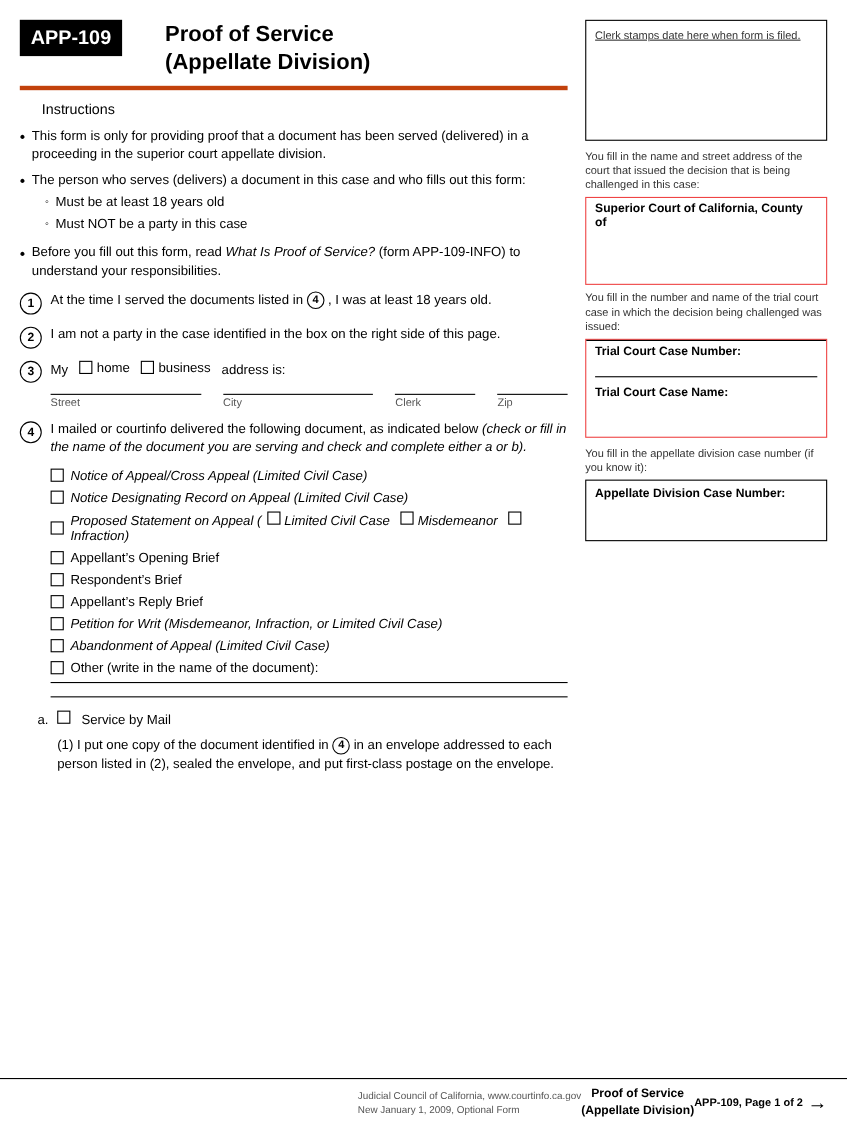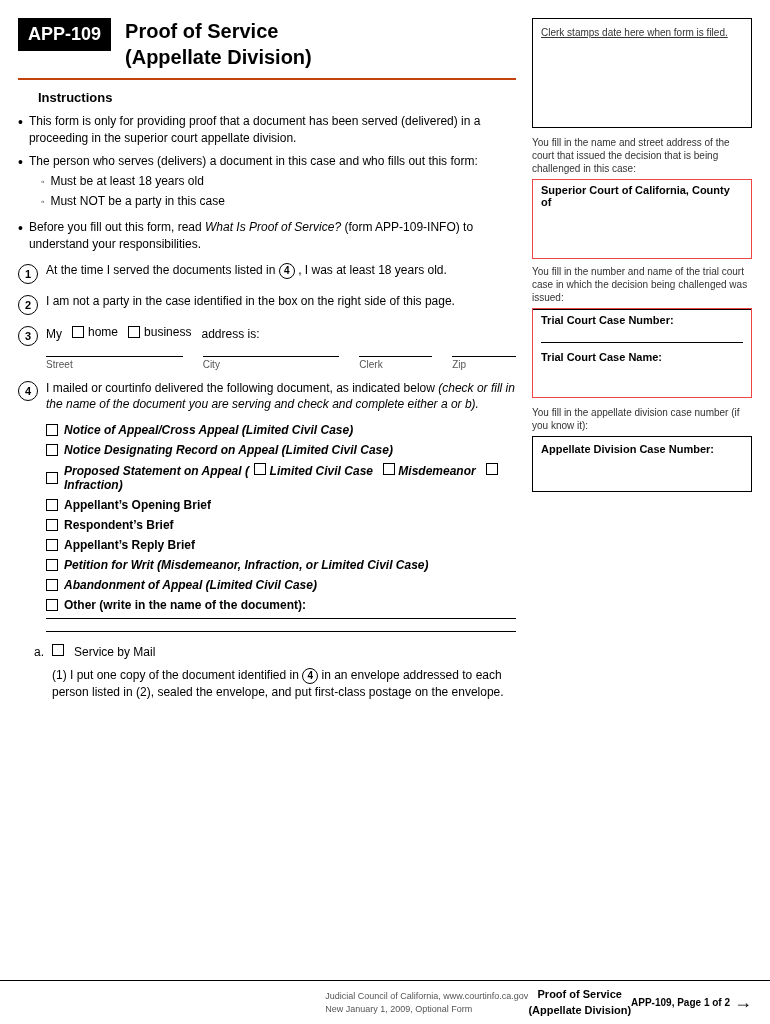--- a/index.html
+++ b/index.html
@@ -29,41 +29,42 @@
     }
     .right-col {
       width: 220px;
       flex-shrink: 0;
     }
     
     .header {
       display: flex;
       align-items: flex-start;
       margin-bottom: 10px;
-      border-bottom: 2px solid #c2410c;
+      border-bottom: 4px solid #c2410c;
       padding-bottom: 8px;
+      gap: 25px;
     }
     .form-number-box {
       background: #000;
       color: #fff;
       font-size: 18px;
       font-weight: bold;
       padding: 6px 10px;
       margin-right: 14px;
       white-space: nowrap;
     }
     .form-title {
       font-size: 20px;
       font-weight: bold;
       line-height: 1.3;
     }
     
     .instructions-title {
       font-size: 13px;
-      font-weight: bold;
+      font-weight: normal;
       margin-bottom: 8px;
       padding-left: 20px;
     }
     .instructions-list {
       list-style: none;
       padding: 0;
       margin-bottom: 10px;
     }
     .instructions-list > li {
       display: flex;
@@ -173,21 +174,20 @@
     
     .doc-checkbox-list {
       margin: 10px 0 0 28px;
     }
     .doc-checkbox-item {
       display: flex;
       align-items: center;
       gap: 6px;
       margin-bottom: 6px;
       font-style: italic;
-      font-weight: bold;
     }
     .doc-checkbox-item.normal {
       font-style: normal;
     }
     
     .write-line {
       border-top: 1px solid #000;
       margin: 4px 0;
       height: 1px;
     }

